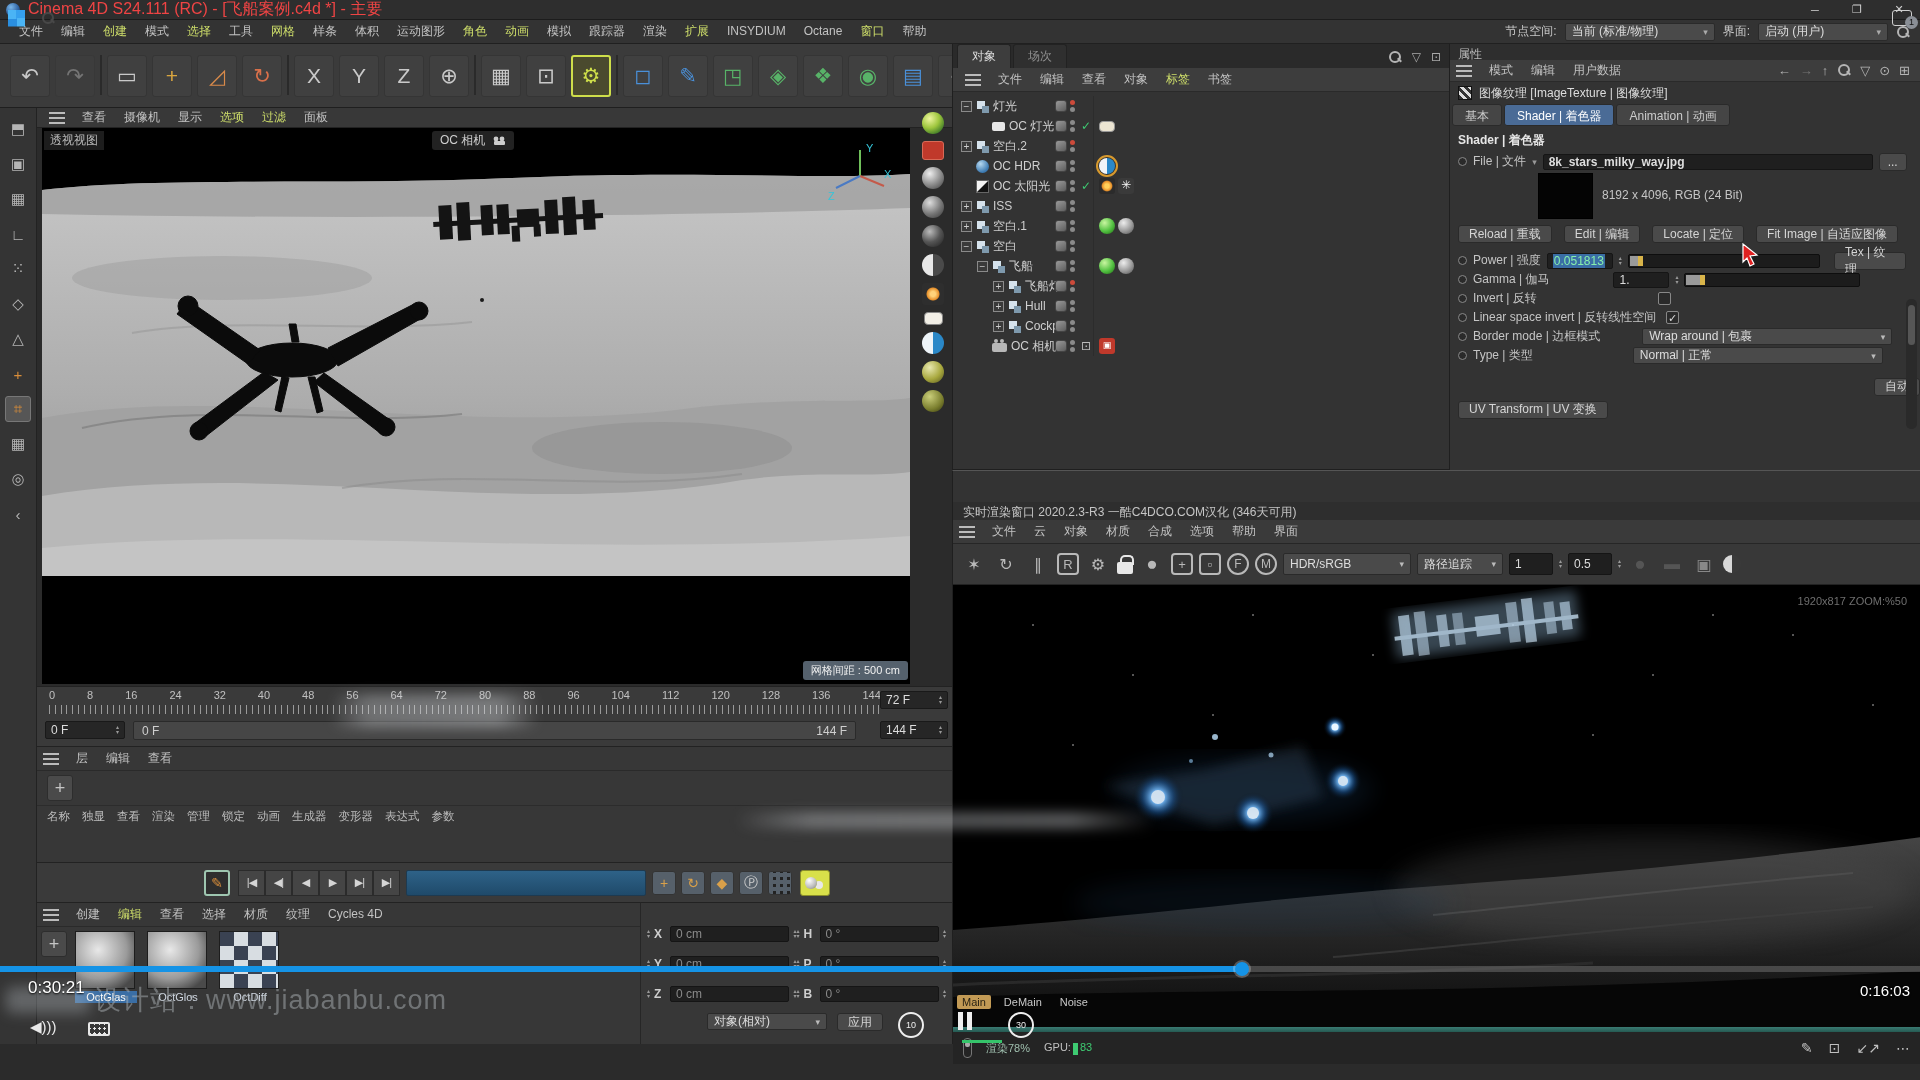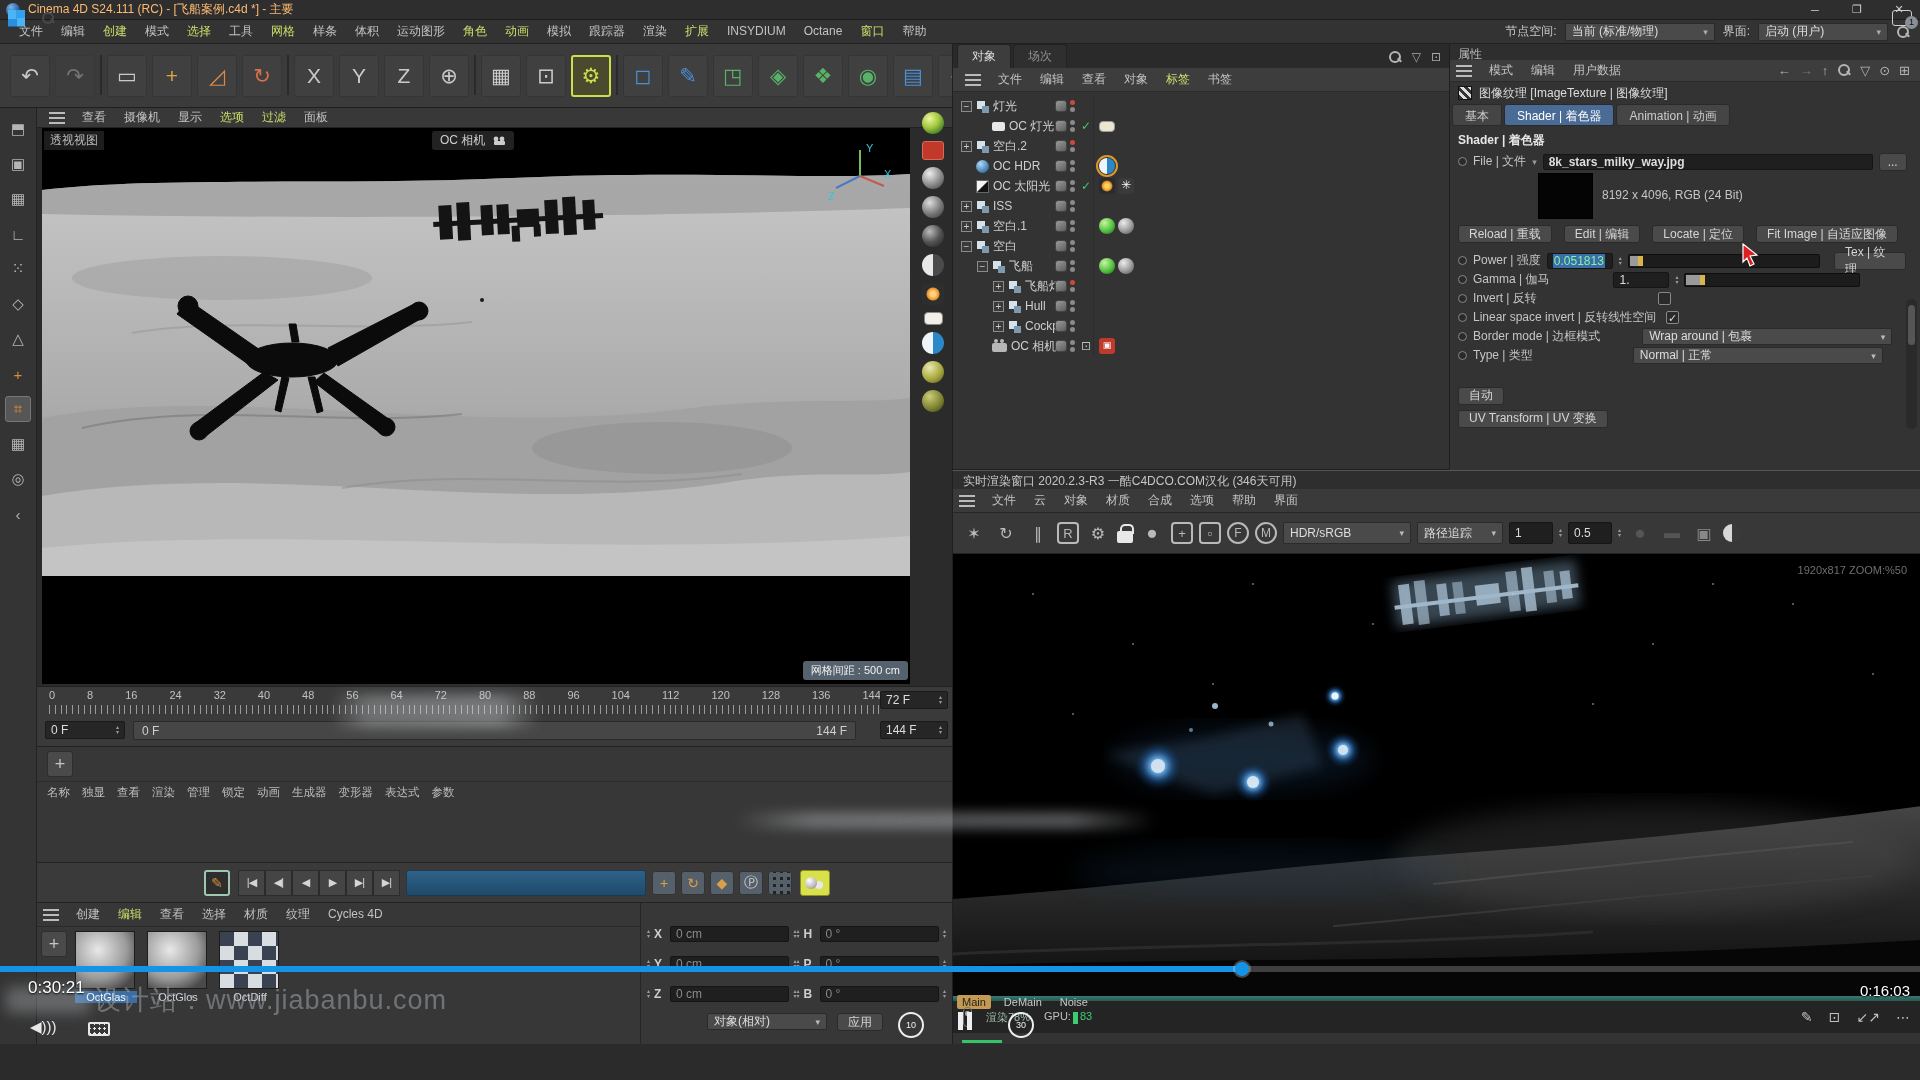--- a/index.html
+++ b/index.html
@@ -5,21 +5,21 @@
   html,body{margin:0;padding:0;background:#111;}
   *{box-sizing:border-box;}
   .screen{position:relative;width:1920px;height:1080px;background:#2b2b2b;
     font-family:"Liberation Sans","DejaVu Sans",sans-serif;color:#c8c8c8;font-size:12px;
     overflow:hidden;-webkit-user-select:none;user-select:none;}
   .abs{position:absolute;}
   
   #titlebar{left:0;top:0;width:1920px;height:20px;background:#2e2e2e;border-bottom:1px solid #1c1c1c;
     display:flex;align-items:center;padding-left:6px;gap:8px;}
   .applogo{width:14px;height:14px;border-radius:50%;background:radial-gradient(circle at 35% 30%,#7ab6e8,#2a5d9e 60%,#15304f);}
-  #titlebar .wtitle{color:#fdba74;font-size:12px;}
+  #titlebar .wtitle{color:#ef4444;font-size:16px;}
   .winbtns{margin-left:auto;display:flex;}
   .winbtn{width:42px;height:19px;display:flex;align-items:center;justify-content:center;color:#cfcfcf;font-size:11px;}
   
   #menubar{left:0;top:20px;width:1920px;height:24px;background:#333;border-bottom:1px solid #202020;
     display:flex;align-items:center;padding:0 10px;gap:2px;}
   .mitem{padding:2px 9px;color:#c2c2c2;}
   .mitem.hl{color:#cede6a;}
   #menubar .rt{margin-left:auto;display:flex;align-items:center;gap:8px;}
   .ddl{background:#4a4a4a;border:1px solid #2a2a2a;border-radius:2px;height:18px;display:flex;align-items:center;
     padding:0 6px;gap:10px;color:#ddd;}
@@ -138,21 +138,21 @@
   .chk{width:13px;height:13px;border:1px solid #888;background:#2a2a2a;border-radius:2px;color:#ddd;
     font-size:11px;line-height:12px;text-align:center;}
   .pddl{background:#4a4a4a;border:1px solid #2a2a2a;border-radius:2px;height:17px;display:flex;align-items:center;
     padding:0 6px;color:#ddd;}
   .pddl .car{margin-left:auto;font-size:9px;color:#bbb;}
   .pscroll{position:absolute;right:3px;top:255px;width:11px;height:130px;background:#2a2a2a;border-radius:5px;}
   .pscroll::before{content:"";position:absolute;left:2px;right:2px;top:6px;height:40px;background:#565656;border-radius:4px;}
   .cursor{position:absolute;left:291px;top:199px;z-index:5;}
   
   #oct{left:952px;top:470px;width:968px;height:574px;background:#333;border-left:1px solid #1f1f1f;border-top:1px solid #555;}
-  .octtitle{height:18px;background:#2e2e2e;color:#c5c5c5;padding:2px 10px;font-size:12px;}
+  .octtitle{height:18px;background:#2e2e2e;color:#c5c5c5;padding:2px 10px;font-size:12px;margin-top:31px;}
   .octmenu{height:24px;display:flex;align-items:center;gap:2px;background:#3a3a3a;border-bottom:1px solid #262626;}
   .octtools{height:41px;display:flex;align-items:center;gap:6px;padding:0 8px;background:#383838;border-bottom:1px solid #222;}
   .oticon{width:26px;height:26px;display:flex;align-items:center;justify-content:center;font-size:16px;color:#b9b9b9;}
   .oticon.box{border:2px solid #b9b9b9;border-radius:4px;width:22px;height:22px;font-size:13px;}
   .oticon.circ{border:2px solid #b9b9b9;border-radius:50%;width:22px;height:22px;font-size:12px;}
   .lockicon{width:16px;height:12px;background:#e8e8e8;border-radius:2px;position:relative;margin-top:7px;}
   .lockicon::before{content:"";position:absolute;left:3px;top:-7px;width:10px;height:8px;border:2.5px solid #e8e8e8;
     border-bottom:none;border-radius:5px 5px 0 0;}
   .halfball{width:18px;height:18px;border-radius:50%;background:linear-gradient(90deg,#d8d8d8 50%,#3a3a3a 50%);}
   .octcanvas{position:relative;width:968px;height:442px;background:#000;overflow:hidden;}
@@ -809,21 +809,21 @@
         </span>
     </div>
     <div class="prow">
       <span class="radio"></span>
       <span class="plabel">Type | 类型</span>
       <span class="pddl" style="width:250px;margin-left:94px;">
         <span>Normal | 正常</span>
           <span class="car">▾</span>
         </span>
     </div>
-    <div class="prow" style="margin-top:23px;">
+    <div class="prow" style="margin-top:14px;justify-content:flex-end;">
       <span class="pbtn">自动</span>
     </div>
     <div class="prow" style="margin-top:6px;">
       <span class="pbtn">UV Transform | UV 变换</span>
     </div>
     <div class="pscroll"></div>
   </div>
 
   <div id="timeline" class="abs">
     <div class="ticks">
@@ -860,20 +860,24 @@
       <span>0 F</span>
         <span>144 F</span>
       </div>
     <span class="framebox" style="right:4px;top:34px;width:68px;">
       <span>144 F</span>
         <span class="spin">▴<br>▾</span>
       </span>
   </div>
 
   <div id="layers" class="abs">
+    <div class="lmenu">
+      <span class="burger"></span>
+      <span><span class="mitem">层</span><span class="mitem">编辑</span><span class="mitem">查看</span></span>
+    </div>
     <div class="plusbtn">+</div>
     <div class="lcols">
       <span class="lcol">名称</span>
       <span class="lcol">独显</span>
       <span class="lcol">查看</span>
       <span class="lcol">渲染</span>
       <span class="lcol">管理</span>
       <span class="lcol">锁定</span>
       <span class="lcol">动画</span>
       <span class="lcol">生成器</span>

